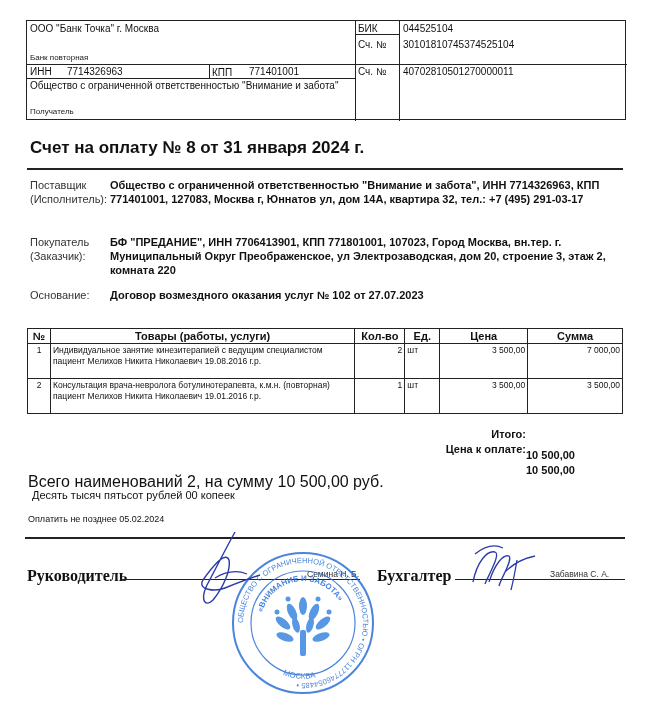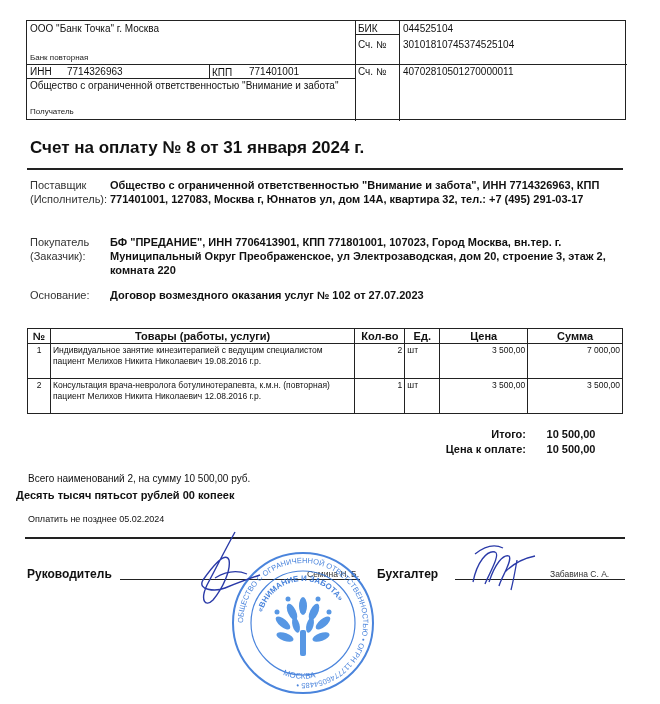--- a/index.html
+++ b/index.html
@@ -25,27 +25,27 @@
   table.items { position:absolute; left:27px; top:328px; width:596px;
                 border-collapse:collapse; font-size:8.5px; border:1.5px solid #222; }
   table.items th { font-size:11px; font-weight:bold; border:1px solid #222; height:14px; padding:0 2px; }
   table.items td { border:1px solid #222; vertical-align:top; padding:1px 2px; line-height:11px; height:32px; }
   td.num { text-align:center; }
   td.right { text-align:right; }
 
   .totals { position:absolute; right:44px; top:427px; font-size:11px; font-weight:bold; }
   .totals .row { display:flex; justify-content:flex-end; height:15px; line-height:15px; }
   .totals .k { text-align:right; }
-  .totals .v { width:90px; text-align:center; }
-
-  .sum-line { left:28px; top:473px; font-size:10px; }
-  .sum-words { left:16px; top:489px; font-size:11px; font-weight:bold; }
+  .totals .v { width:90px; text-align:left;margin-top:21px; }
+
+  .sum-line { left:28px; top:473px; font-size:16px; }
+  .sum-words { left:32px; top:489px; font-size:11px; font-weight:normal; }
   .due { left:28px; top:514px; font-size:9px; }
 
-  .sig-label { position:absolute; top:567px; font-size:12px; font-weight:bold; }
+  .sig-label { position:absolute; top:567px; font-size:16px; font-weight:bold;font-family:Liberation Serif, serif; }
   .sig-name { position:absolute; top:569px; font-size:8.5px; color:#333; }
 
   svg { position:absolute; }
 </style>
 </head>
 <body>
 
 <div class="bank">
   <div class="cell" style="left:3px; top:2px;">ООО "Банк Точка" г. Москва</div>
   <div class="cell small" style="left:3px; top:32px;">Банк повторная</div>
@@ -117,21 +117,21 @@
     <tr>
       <td class="num">1</td>
       <td>Индивидуальное занятие кинезитерапией с ведущим специалистом пациент Мелихов Никита Николаевич 19.08.2016 г.р.</td>
       <td class="right">2</td>
       <td>шт</td>
       <td class="right">3 500,00</td>
       <td class="right">7 000,00</td>
     </tr>
     <tr>
       <td class="num">2</td>
-      <td>Консультация врача-невролога ботулинотерапевта, к.м.н. (повторная) пациент Мелихов Никита Николаевич 12.08.2016 г.р.</td>
+      <td>Консультация врача-невролога ботулинотерапевта, к.м.н. (повторная) пациент Мелихов Никита Николаевич 19.01.2016 г.р.</td>
       <td class="right">1</td>
       <td>шт</td>
       <td class="right">3 500,00</td>
       <td class="right">3 500,00</td>
     </tr>
   </tbody>
 </table>
 
 <div class="totals">
   <div class="row">

